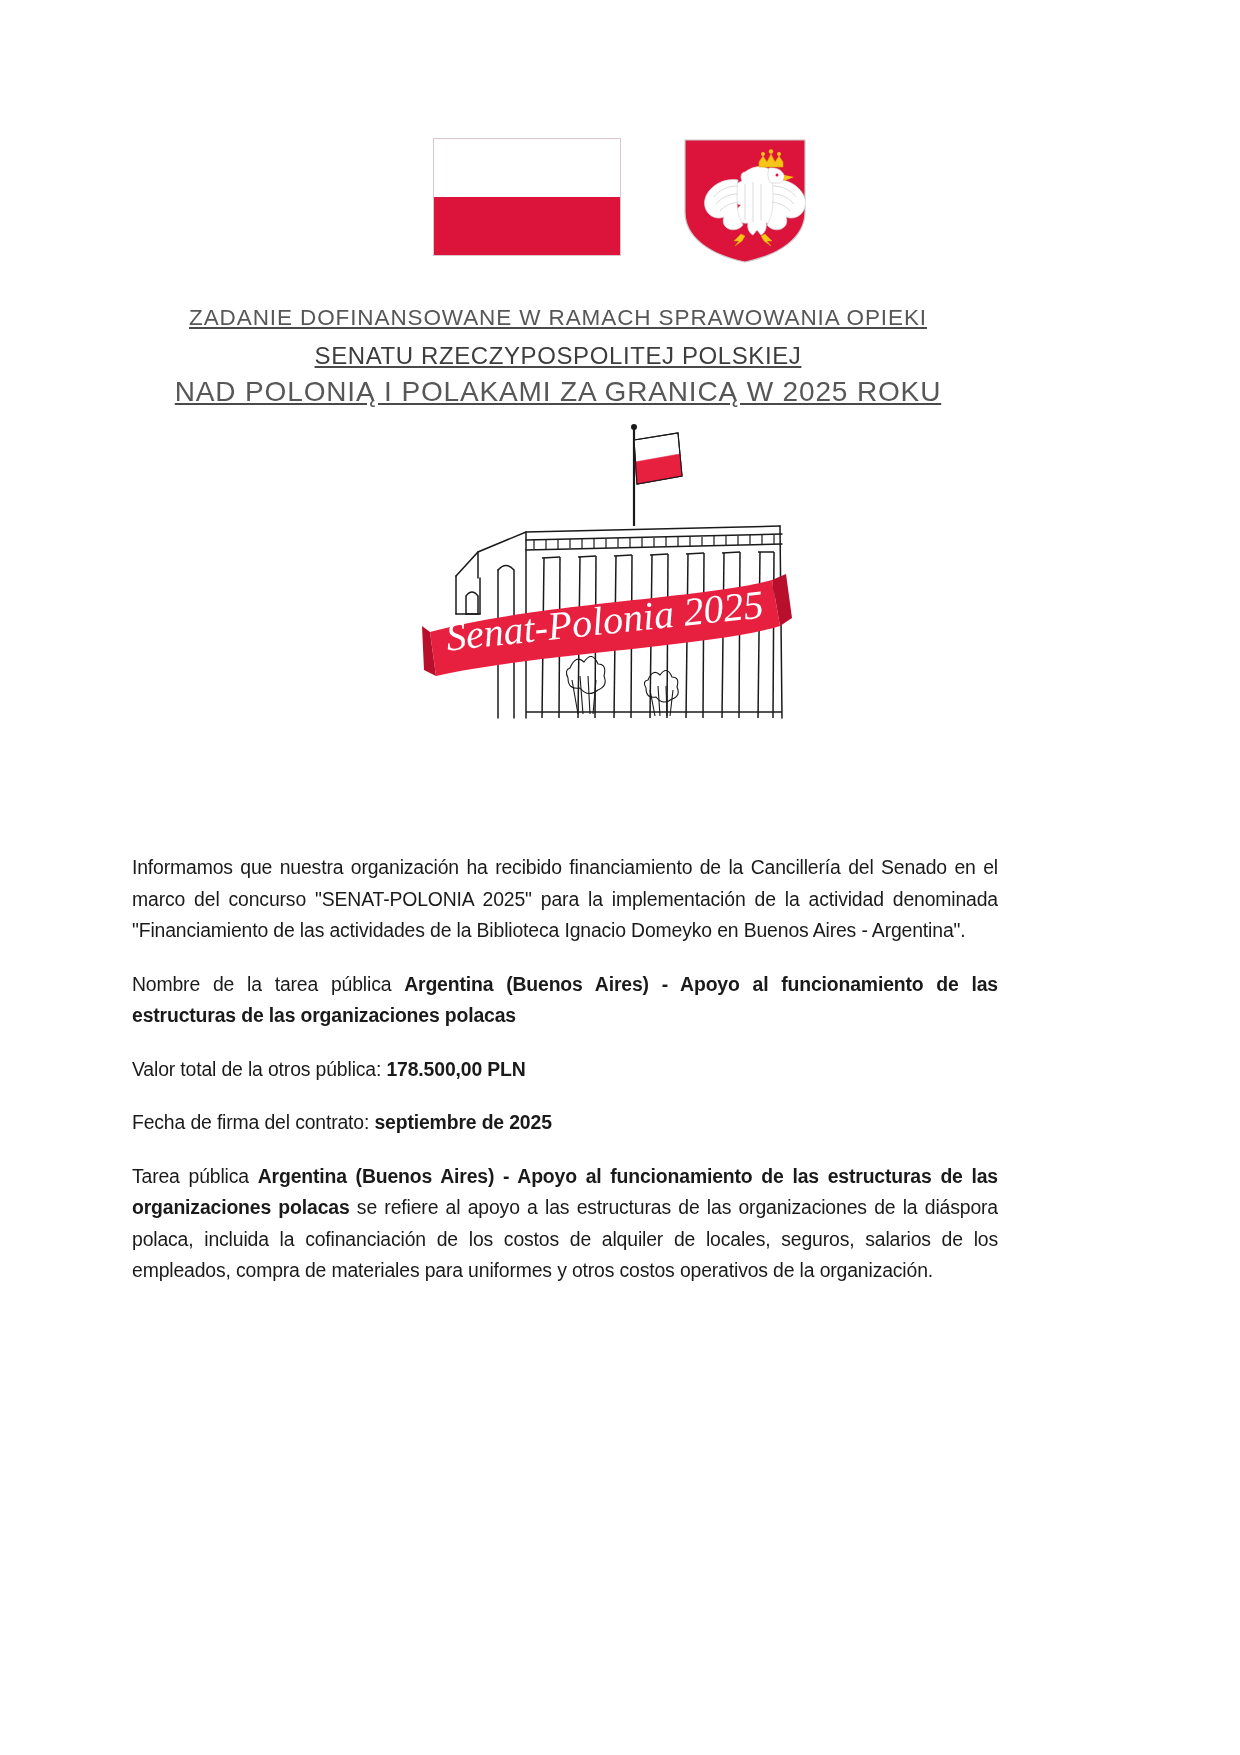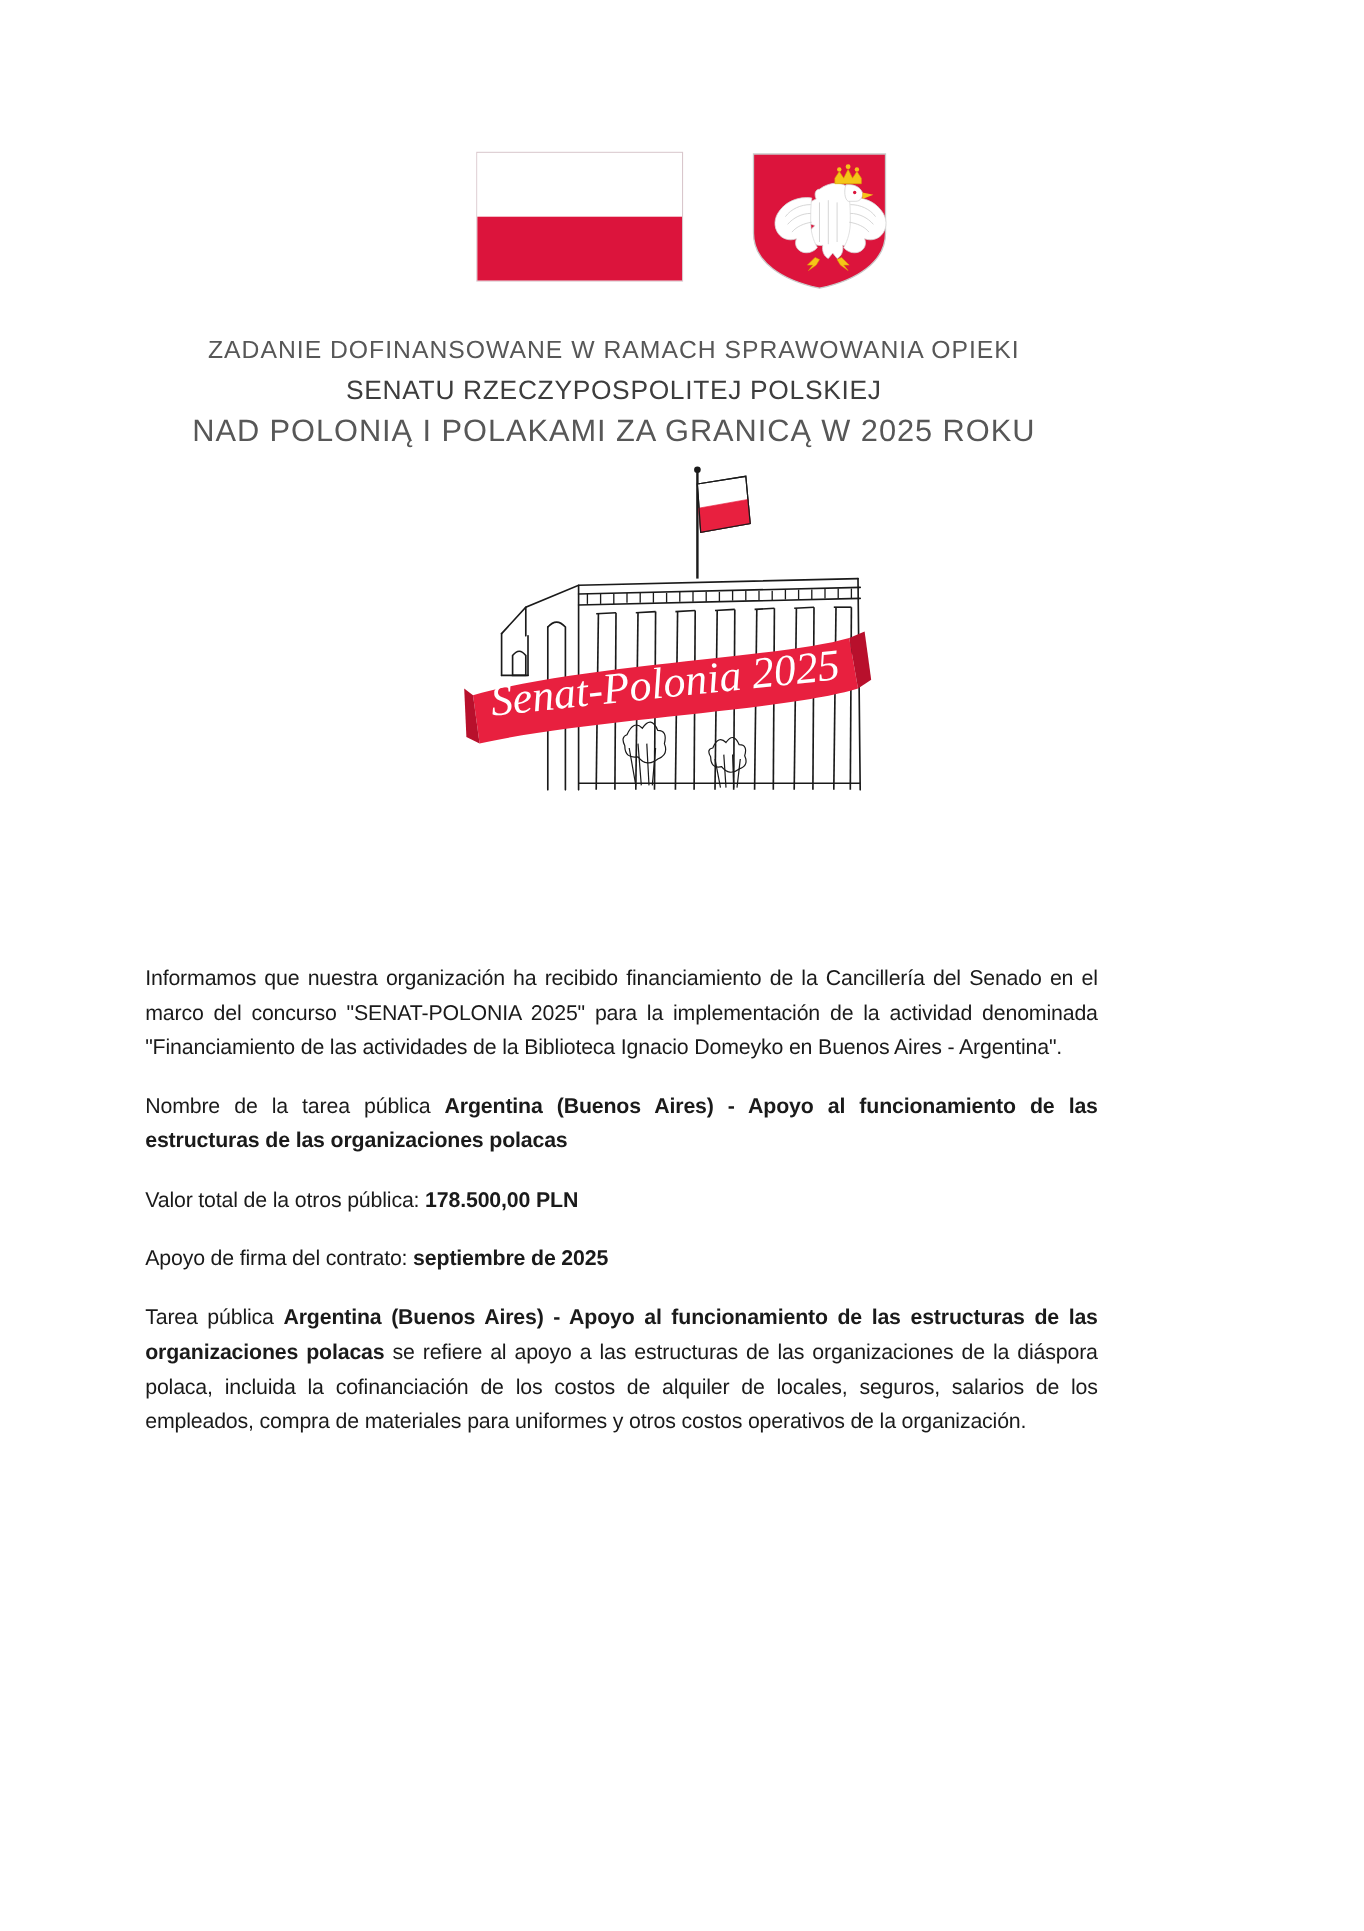--- a/index.html
+++ b/index.html
@@ -53,20 +53,21 @@
   }
 
   
   .headline {
     position: absolute;
     top: 302px;
     left: 0;
     width: 1116px;
     text-align: center;
     color: #4a4a4a;
+    text-decoration: underline;
   }
   .headline .l1 {
     font-size: 22.5px;
     letter-spacing: 0.9px;
     font-weight: 400;
     line-height: 31px;
     color: #575757;
   }
   .headline .l2 {
     font-size: 24px;
@@ -92,21 +93,21 @@
     left: 0;
     width: 1240px;
     display: flex;
     justify-content: center;
   }
   .logo-svg { display: block; }
 
   
   .content {
     position: absolute;
-    top: 874px;
+    top: 852px;
     left: 132px;
     width: 866px;
   }
   .para {
     font-family: "Liberation Sans", sans-serif;
     font-size: 19.4px;
     line-height: 31.5px;
     color: #1a1a1a;
     text-align: justify;
     margin: 0 0 22px 0;
@@ -289,21 +290,21 @@
     <p class="para">
       <span>Nombre de la tarea pública </span><b>Argentina (Buenos Aires) - Apoyo al funcionamiento de las estructuras de las organizaciones polacas</b>
     </p>
 
 
     <p class="para single">
       <span>Valor total de la otros pública: </span><b>178.500,00 PLN</b>
     </p>
 
     <p class="para single">
-      <span>Apoyo de firma del contrato: </span><b>septiembre de 2025</b>
+      <span>Fecha de firma del contrato: </span><b>septiembre de 2025</b>
     </p>
 
     <p class="para last">
       <span>Tarea pública </span><b>Argentina (Buenos Aires) - Apoyo al funcionamiento de las estructuras de las organizaciones polacas</b><span> se refiere al apoyo a las estructuras de las organizaciones de la diáspora polaca, incluida la cofinanciación de los costos de alquiler de locales, seguros, salarios de los empleados, compra de materiales para uniformes y otros costos operativos de la organización.</span>
     </p>
 
   </div>
 </div>
 
 </body></html>

